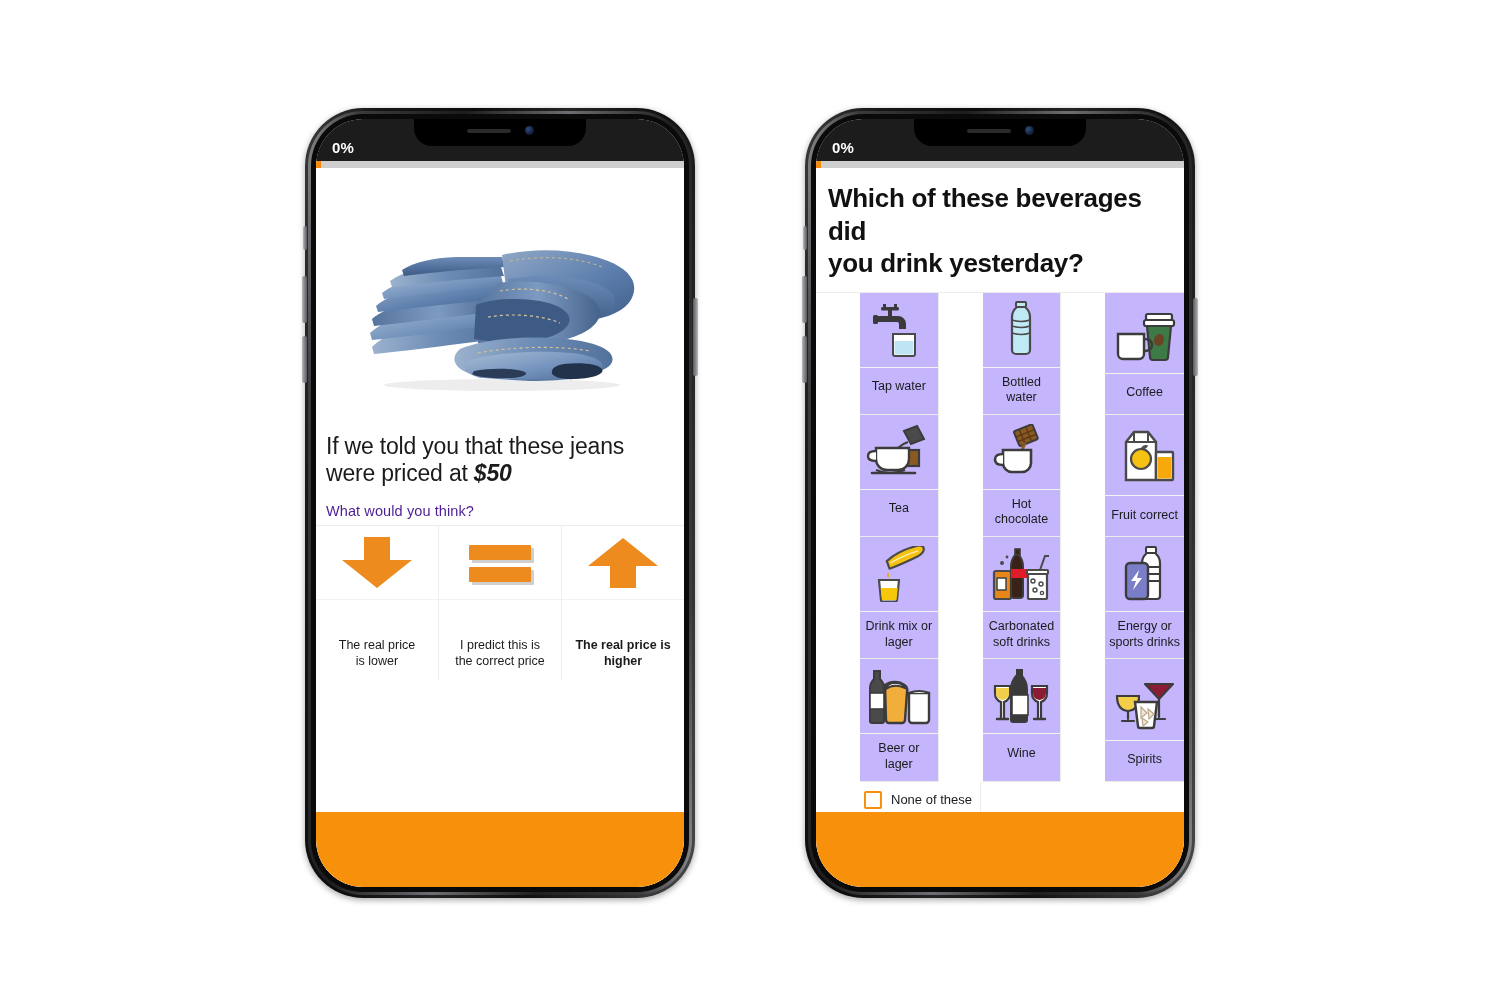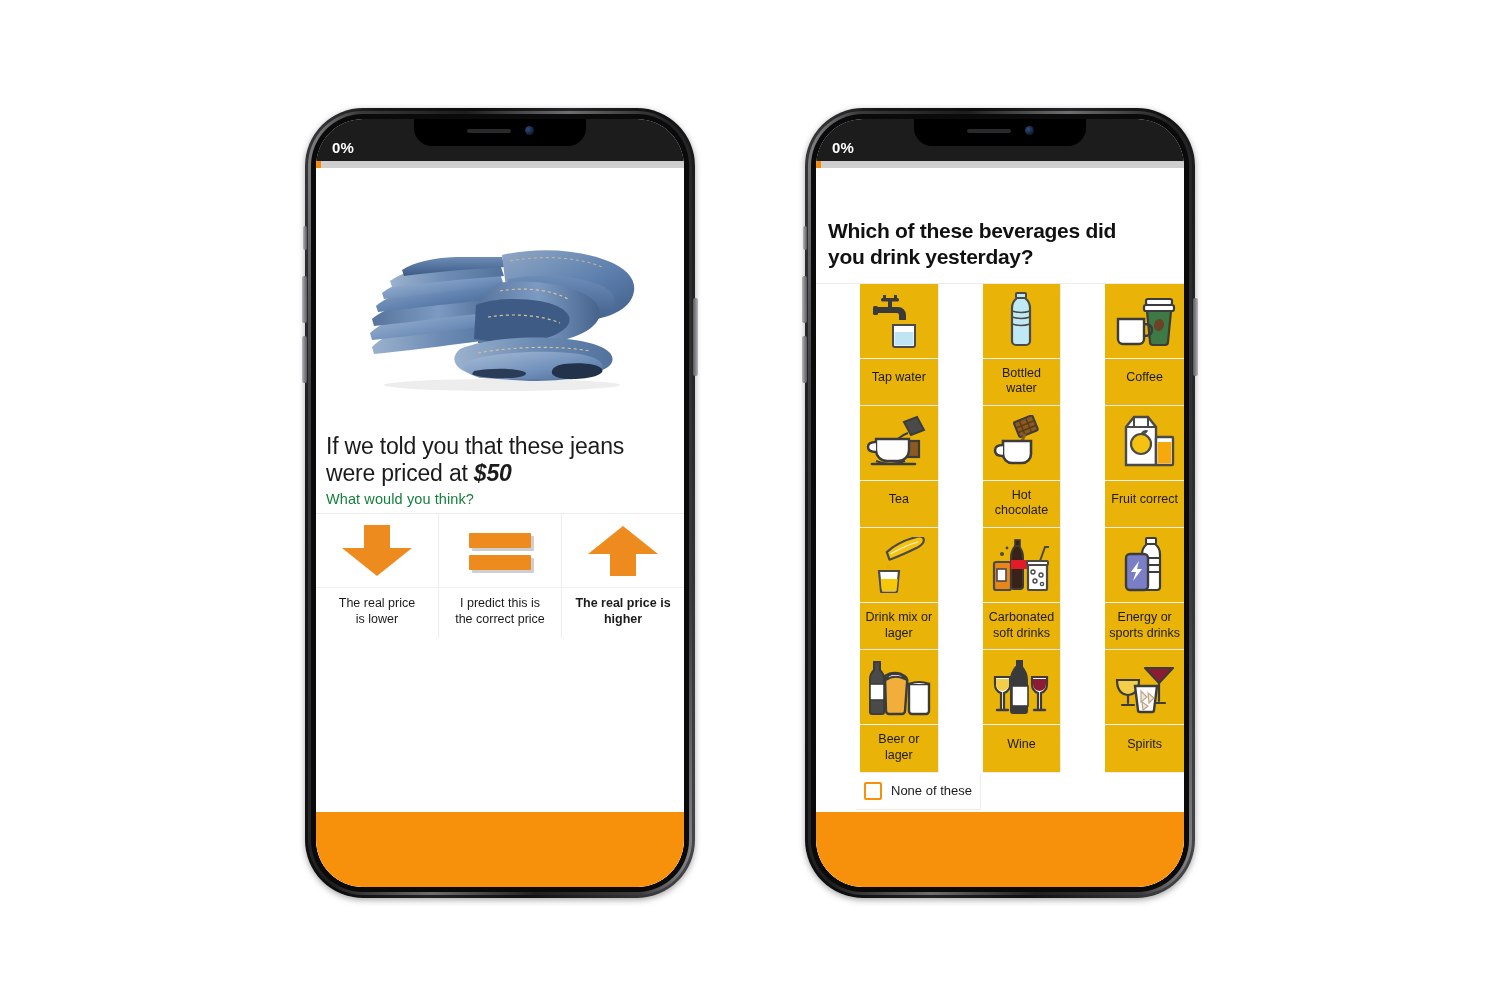--- a/index.html
+++ b/index.html
@@ -105,58 +105,58 @@
   }
   .jeans { position: relative; width: 300px; height: 170px; }
 
   .qblock { padding: 10px 10px 6px 10px; }
   .qmain {
     font-size: 23px; line-height: 1.18; color: #1b1b1b;
     font-weight: 400; letter-spacing: -.2px; margin-top: 20px;
   }
   .qmain b { font-weight: 700; font-style: italic; }
   .qsub {
-    font-size: 14.5px; color: #15803d; margin-top: 4px; letter-spacing: .1px;
+    font-size: 14.5px; color: #4c1d95; margin-top: 16px; letter-spacing: .1px;
   }
   .answers {
     display: flex; border-top: 1px solid #ededed;
   }
   .answer {
     flex: 1 1 0; border-right: 1px solid #ededed;
     display: flex; flex-direction: column; align-items: center;
     cursor: pointer; background:#fff;
   }
   .answer:last-child { border-right: none; font-weight: bold; }
   .ans-icon {
     height: 74px; width: 100%;
     display: flex; align-items: center; justify-content: center;
     border-bottom: 1px solid #f1f1f1;
   }
   .ans-label {
     font-size: 12.5px; color: #1b1b1b; text-align: center;
-    line-height: 1.25; padding: 8px 4px 10px 4px; min-height: 44px;
+    line-height: 1.25; padding: 8px 4px 10px 4px; min-height: 44px; margin-top: 30px;
   }
 
   
   .q2 {
     padding: 14px 12px 12px 12px;
-    font-size: 21px; font-weight: 700; line-height: 1.25;
-    color: #111; letter-spacing: -.3px; margin-top: 36px;
+    font-size: 26px; font-weight: 700; line-height: 1.25;
+    color: #111; letter-spacing: -.3px;
   }
   .grid {
     display: grid; grid-template-columns: repeat(3, 1fr);
     border-top: 1px solid #ececec;
   }
   .cell {
     border-right: 1px solid #ececec;
     border-bottom: 1px solid #ececec;
     display: flex; flex-direction: column; align-items: center;
-    background: #eab308; cursor: pointer; margin-left: 44px;
-  }
-  .cell:nth-child(3n) { border-right: none; }
+    background: #c4b5fd; cursor: pointer; margin-left: 44px;
+  }
+  .cell:nth-child(3n) { border-right: none; justify-content: flex-end; }
   .cell-icon {
     height: 75px; width: 100%;
     display:flex; align-items:center; justify-content:center;
     border-bottom: 1px solid #f3f3f3;
   }
   .cell-label {
     font-size: 12.5px; color: #1b1b1b; text-align:center;
     line-height: 1.25; padding: 7px 3px 8px 3px; min-height: 40px;
     display:flex; align-items:center; justify-content:center;
   }

